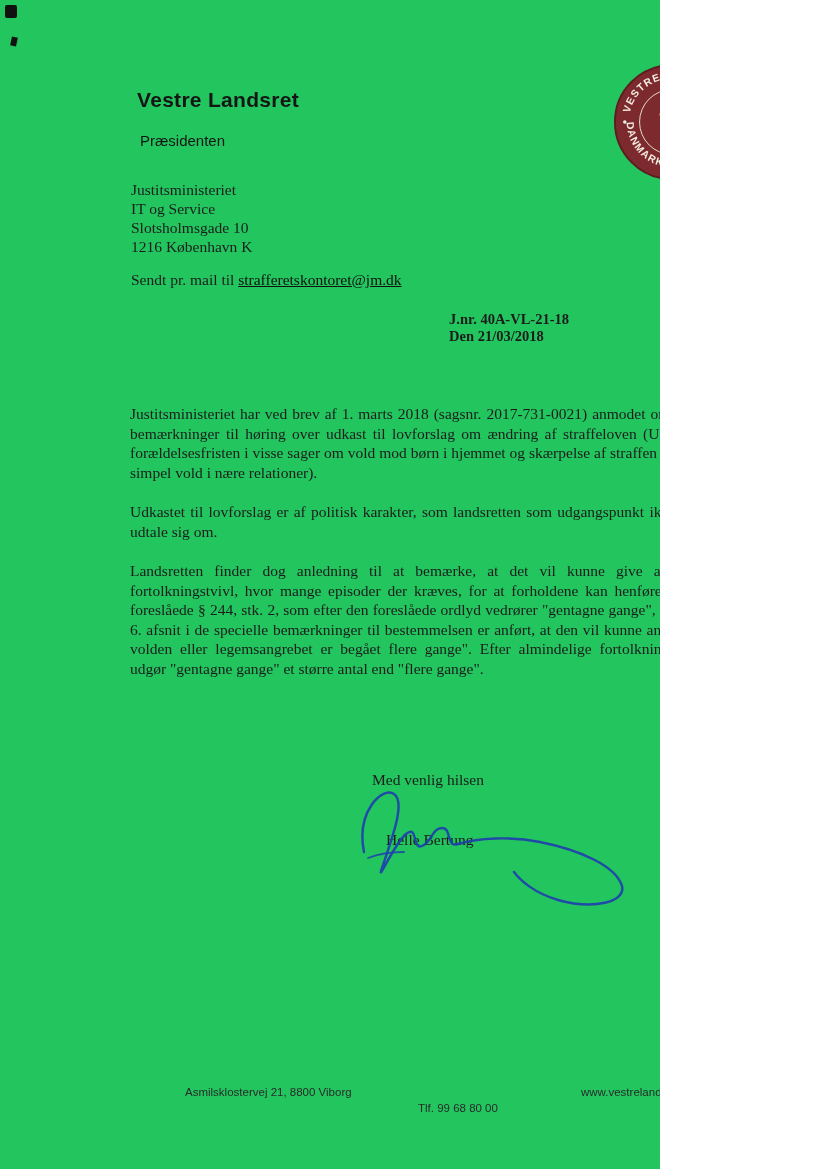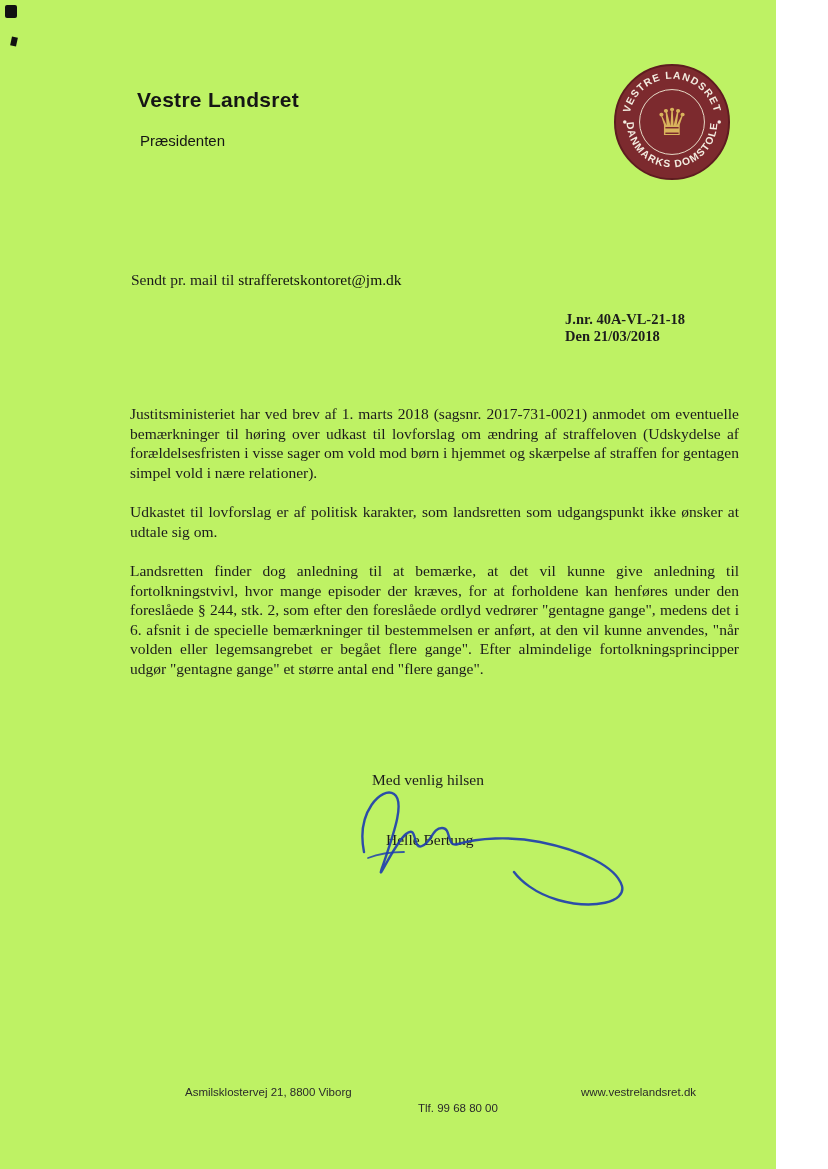--- a/index.html
+++ b/index.html
@@ -1,38 +1,38 @@
 <!DOCTYPE html>
 <html><head>
 <meta charset="utf-8">
 <style>
   html,body{margin:0;padding:0;background:#ffffff;}
   .page{
     position:relative;
-    width:776px;height:1169px;
-    background:#bef264;
+    width:660px;height:1169px;
+    background:#22c55e;
     font-family:"Liberation Serif", serif;
     color:#1c1c1c;
     overflow:hidden;
   }
   
   .artifact{position:absolute;background:#111;}
   .artifact.a1{left:5px;top:5px;width:12px;height:13px;border-radius:2px;}
   .artifact.a2{left:11px;top:37px;width:6px;height:9px;transform:rotate(12deg);}
   
   .letterhead{position:absolute;left:137px;top:88px;font-family:"Liberation Sans", sans-serif;}
   .org-name{font-size:21px;font-weight:700;letter-spacing:.3px;color:#151515;}
   .dept-name{font-size:15px;margin-top:20px;margin-left:3px;color:#151515;}
   
   .seal{position:absolute;left:613px;top:63px;width:118px;height:118px;}
   
   .recipient{position:absolute;left:131px;top:180px;font-size:15.5px;line-height:19px;}
   
   .sent-line{position:absolute;left:131px;top:271px;font-size:15.5px;}
-  .email-link{color:#10100f;cursor:pointer;}
+  .email-link{color:#10100f;text-decoration:underline;cursor:pointer;}
   
   .ref-block{position:absolute;right:91px;top:311px;font-size:14.5px;font-weight:700;line-height:17px;}
   
   .body-text{position:absolute;left:130px;top:404px;width:609px;font-size:15.5px;line-height:19.5px;text-align:justify;}
   .body-text p{margin:0 0 20px 0;}
   
   .salutation{position:absolute;left:372px;top:771px;font-size:15.5px;text-align:right;}
   .signer-name{position:absolute;left:386px;top:831px;font-size:15.5px;}
   .signature{position:absolute;left:348px;top:780px;width:300px;height:145px;pointer-events:none;}
   
@@ -66,20 +66,26 @@
       <textPath href="#sealTopArc" startOffset="50%" text-anchor="middle">VESTRE LANDSRET</textPath>
     </text>
     <text font-family="Liberation Sans, sans-serif" font-size="10.5" font-weight="bold" fill="#f3ece0" letter-spacing="1.2">
       <textPath href="#sealBottomArc" startOffset="50%" text-anchor="middle">DANMARKS DOMSTOLE</textPath>
     </text>
     <circle cx="-48" cy="0" r="1.8" fill="#f3ece0"></circle>
     <circle cx="48" cy="0" r="1.8" fill="#f3ece0"></circle>
     <text x="0" y="13" text-anchor="middle" font-size="38" fill="#d9b35c">♛</text>
   </svg>
 
+  <div class="recipient">
+    <div>Justitsministeriet</div>
+    <div>IT og Service</div>
+    <div>Slotsholmsgade 10</div>
+    <div>1216 København K</div>
+  </div>
 
   <div class="sent-line">
     <span>Sendt pr. mail til </span><a class="email-link">strafferetskontoret@jm.dk</a>
   </div>
 
   <div class="ref-block">
     <div>J.nr.  40A-VL-21-18</div>
     <div>Den 21/03/2018</div>
   </div>
 

